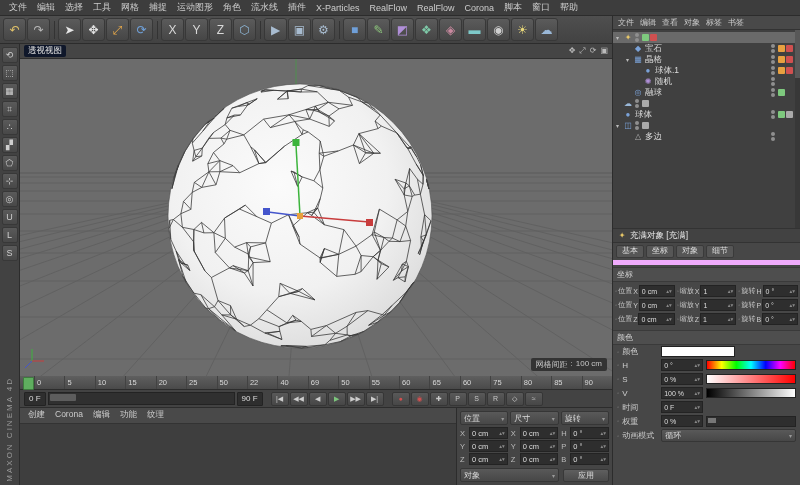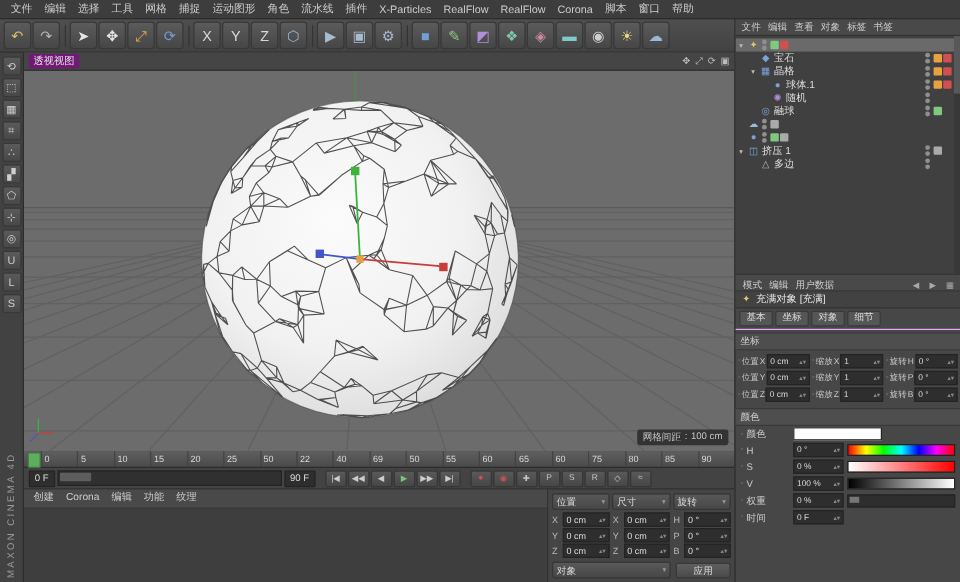--- a/index.html
+++ b/index.html
@@ -21,21 +21,21 @@
   
   #lefttools{position:absolute;left:0;top:44px;width:20px;height:441px;background:#424242;border-right:1px solid #2c2c2c;
              display:flex;flex-direction:column;align-items:center;padding:3px 0;gap:2px;box-sizing:border-box}
   .ltool{width:16px;height:16px;border-radius:2px;background:linear-gradient(#5a5a5a,#484848);border:1px solid #383838;
          color:#cfcfcf;font-size:9px;display:flex;align-items:center;justify-content:center;box-sizing:border-box;flex:0 0 auto}
   .vlogo{margin-top:auto;writing-mode:vertical-rl;transform:rotate(180deg);font-size:8px;color:#9a9a9a;letter-spacing:2px;white-space:nowrap}
   
   #viewport{position:absolute;left:20px;top:44px;width:592px;height:332px;background:#6c6c6c;box-sizing:border-box}
   .vp-header{height:14px;background:#454545;display:flex;align-items:center;justify-content:space-between;
              padding:0 4px;border-bottom:1px solid #2f2f2f}
-  .vp-label{font-size:8.5px;color:#e2e2e2;background:#701a75;padding:0 4px;border-radius:2px}
+  .vp-label{font-size:8.5px;color:#e2e2e2;background:#0f172a;padding:0 4px;border-radius:2px}
   .vp-icons{display:flex;gap:4px}
   .vp-icons span{font-size:8px;color:#bbb}
   #vp-canvas{display:block;width:592px;height:317px}
   .grid-badge{position:absolute;right:5px;bottom:5px;background:rgba(45,45,45,.9);padding:1px 5px;border-radius:2px;
               font-size:8px;color:#c5c5c5;display:flex;gap:3px}
   
   #ruler{position:absolute;left:20px;top:376px;width:592px;height:14px;background:linear-gradient(#5f5f5f,#4a4a4a);
          border-bottom:1px solid #2c2c2c;display:flex;box-sizing:border-box;padding-left:14px}
   .tick{flex:1;border-left:1px solid #424242;font-size:7.5px;color:#d8d8d8;padding-left:2px;line-height:13px;min-width:0}
   .playhead{position:absolute;left:3px;top:1px;width:9px;height:11px;background:#5fae5f;border:1px solid #3e7a3e;border-radius:1px}
@@ -87,21 +87,21 @@
   .vdots i{width:4px;height:4px;border-radius:50%;background:#8f8f8f}
   .chip{width:7px;height:7px;border-radius:1px;margin-left:1px;background:transparent}
   .om-scroll{position:absolute;right:0;top:0;width:5px;height:100%;background:#383838}
   .om-thumb{width:5px;height:48px;background:#585858}
   .am{flex:1;display:flex;flex-direction:column;min-height:0}
   .am-menus{height:13px;display:flex;align-items:center;justify-content:space-between;padding:0 3px;background:#494949;border-bottom:1px solid #333}
   .am-menus .mgrp span{font-size:8px;color:#ccc;padding:0 3px}
   .am-menus .migrp span{font-size:7px;color:#aaa;padding:0 2px}
   .am-title{height:13px;display:flex;align-items:center;gap:3px;padding:0 4px;background:#424242;border-bottom:1px solid #333;
             font-size:8.5px;color:#e6e6e6}
-  .am-tabs{display:flex;gap:2px;padding:2px 3px;border-bottom:1px solid #f0abfc}
+  .am-tabs{display:flex;gap:2px;padding:2px 3px;border-bottom:5px solid #f0abfc}
   .tab{background:#565656;border:1px solid #3a3a3a;border-radius:2px;font-size:8px;color:#ddd;padding:0 5px;height:11px;line-height:10px}
   .sect{font-size:8px;color:#d2d2d2;background:#4e4e4e;padding:1px 4px;border-top:1px solid #3a3a3a;border-bottom:1px solid #3a3a3a;margin-top:2px}
   .acgrid{display:flex;flex-direction:column;gap:2px;padding:3px 2px}
   .acrow{display:flex;gap:2px}
   .acell{flex:1;display:flex;align-items:center;gap:1px;font-size:7px;color:#ccc;min-width:0}
   .adot{color:#999;font-size:6px}
   .afield{flex:1;display:flex;justify-content:space-between;align-items:center;background:#2e2e2e;border:1px solid #232323;
           height:10px;font-size:7px;color:#ddd;padding:0 2px;min-width:0}
   .arow{display:flex;align-items:center;gap:3px;padding:1px 4px;font-size:8px;color:#ccc}
   .alab2{width:36px;flex:0 0 auto}
@@ -663,32 +663,32 @@
             <i></i>
             <i></i>
           </span>
           <span class="chip" style="background: rgb(170, 170, 170);"></span>
           <span class="chip"></span>
         </div>
 
         <div class="trow lvl0">
           <span class="arr"></span>
           <span class="oic" style="color: rgb(122, 162, 216);">●</span>
+          <span class="tlab">球体</span>
           <span class="vdots">
             <i></i>
             <i></i>
           </span>
           <span class="chip" style="background: rgb(126, 201, 126);"></span>
           <span class="chip" style="background: rgb(170, 170, 170);"></span>
         </div>
 
         <div class="trow lvl0">
           <span class="arr">▾</span>
           <span class="oic" style="color: rgb(122, 162, 216);">◫</span>
-          <span class="tlab">挤压 1</span>
           <span class="vdots">
             <i></i>
             <i></i>
           </span>
           <span class="chip" style="background: rgb(170, 170, 170);"></span>
           <span class="chip"></span>
         </div>
 
         <div class="trow lvl1">
           <span class="arr"></span>
@@ -697,28 +697,20 @@
           <span class="vdots">
             <i></i>
             <i></i>
           </span>
           <span class="chip"></span>
           <span class="chip"></span>
         </div>
       </div>
 
     <div class="am">
-      <div class="am-menus">
-        <span class="mgrp"><span>模式</span><span>编辑</span><span>用户数据</span></span>
-        <span class="migrp">
-          <span>◀</span>
-          <span>▶</span>
-          <span>▦</span>
-        </span>
-      </div>
       <div class="am-title">
         <span class="oic" style="color:#e8c868">✦</span>
         <span>充满对象 [充满]</span>
       </div>
       <div class="am-tabs">
 
       <span class="tab">基本</span>
           <span class="tab">坐标</span>
           <span class="tab">对象</span>
           <span class="tab">细节</span>
@@ -848,34 +840,42 @@
           <div class="afield sm">
               <span>100 %</span>
               <span class="spin">▴▾</span>
             </div>
           <div class="gradbar g-v"></div>
         </div>
       </div>
 
       <div class="arow">
         <span class="adot">◦</span>
+          <span class="alab2">时间</span>
+        <div class="afield sm">
+            <span>0 F</span>
+            <span class="spin">▴▾</span>
+          </div>
+      </div>
+      <div class="arow">
+        <span class="adot">◦</span>
           <span class="alab2">权重</span>
         <div class="afield sm">
             <span>0 %</span>
             <span class="spin">▴▾</span>
           </div>
         <div class="aslider">
             <i></i>
           </div>
       </div>
       <div class="arow">
         <span class="adot">◦</span>
-          <span class="alab2">时间</span>
-        <div class="afield sm">
-            <span>0 F</span>
-            <span class="spin">▴▾</span>
+          <span class="alab2">动画模式</span>
+        <div class="dropdown">
+            <span>循环</span>
+            <span class="car">▾</span>
           </div>
       </div>
       <div class="am-fill"></div>
     </div>
   </div>
 
 </div>
 
 </body></html>

